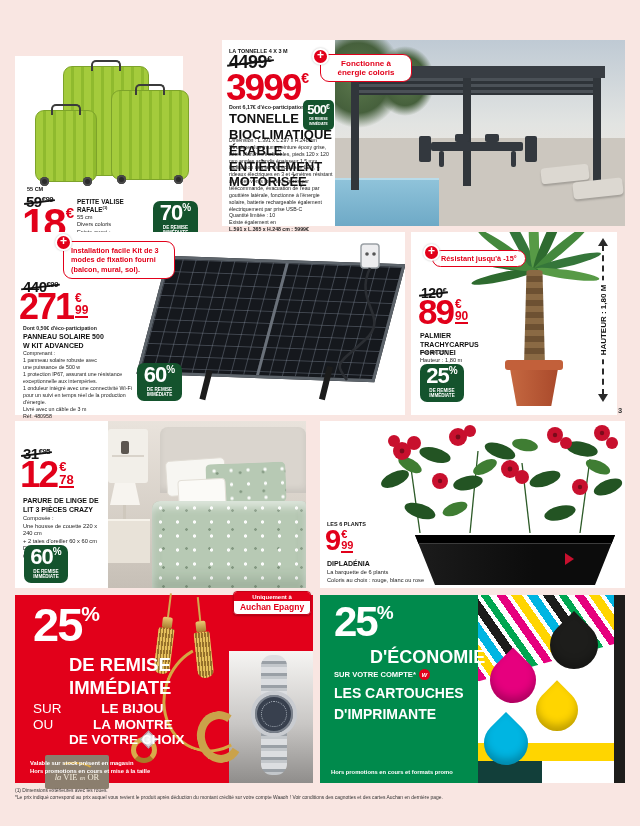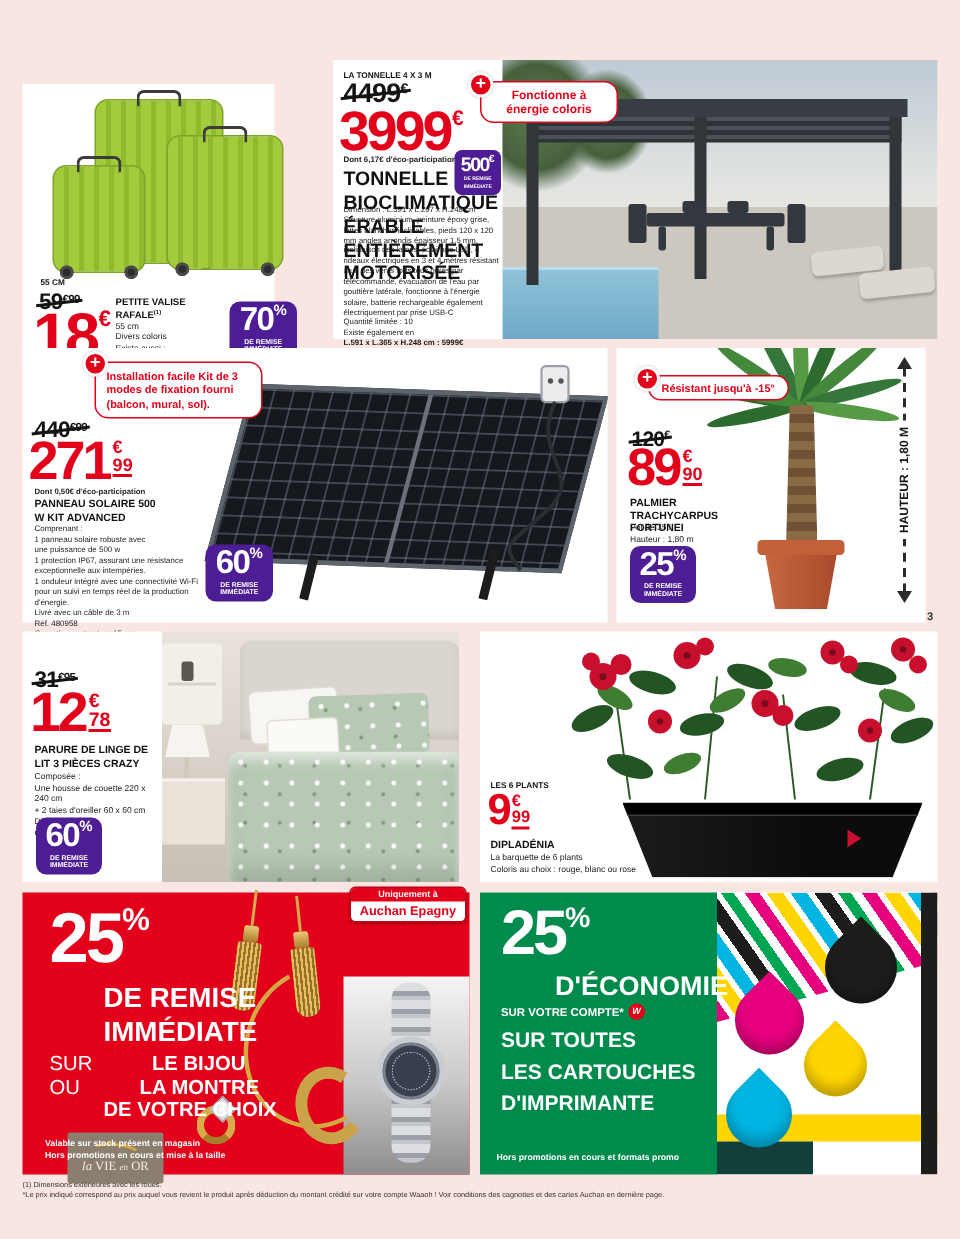--- a/index.html
+++ b/index.html
@@ -8,21 +8,21 @@
   .card{position:absolute;background:#fff;}
   
   .old{position:relative;display:inline-flex;align-items:flex-start;font-weight:800;color:#141414;line-height:.95;letter-spacing:-.5px;}
   .old .os{font-size:52%;margin-top:1px;}
   .old::after{content:"";position:absolute;left:-2px;right:-2px;top:44%;border-top:2.4px solid #141414;transform:rotate(-7deg);}
   .bigprice{color:#e2001a;font-weight:800;display:inline-flex;align-items:flex-start;line-height:.82;letter-spacing:-2px;}
   .bigprice .col{display:inline-flex;flex-direction:column;letter-spacing:0;margin-left:2px;line-height:1;}
   .bigprice .col .c{border-bottom:2.4px solid #e2001a;}
   .bigprice .sup{letter-spacing:0;margin-left:1px;}
   
-  .disc{position:absolute;background:#4c1d95;color:#fff;border-radius:7px;display:flex;flex-direction:column;align-items:center;justify-content:center;text-align:center;}
+  .disc{position:absolute;background:#14532d;color:#fff;border-radius:7px;display:flex;flex-direction:column;align-items:center;justify-content:center;text-align:center;}
   .disc .v{display:inline-flex;align-items:flex-start;font-weight:800;line-height:.85;letter-spacing:-1px;}
   .disc .v .u{letter-spacing:0;}
   .disc .lab{font-weight:700;line-height:1.2;margin-top:2px;}
   
   .bubble{position:absolute;background:#fff;border:1.7px solid #e2001a;border-radius:9px;color:#e2001a;font-weight:700;}
   .plus{position:absolute;width:17px;height:17px;box-sizing:border-box;border-radius:50%;background:#e2001a;border:2.5px solid #fff;color:#fff;font-weight:800;font-size:12px;line-height:11px;text-align:center;z-index:5;box-shadow:0 0 2px rgba(0,0,0,.25);}
   .pname{font-weight:800;font-size:7px;line-height:1.22;color:#111;}
   .pdesc{font-size:5.7px;line-height:1.32;color:#1c1c1c;}
   .tag{font-weight:800;font-size:5.5px;color:#141414;}
   
@@ -466,21 +466,20 @@
       <div class="abs" style="left:14px;top:6px;font-weight:800;letter-spacing:-2px;line-height:1;display:flex;align-items:flex-start;">
         <span style="font-size:42px;">25</span>
           <span style="font-size:19px;letter-spacing:0;margin-top:2px;">%</span>
       </div>
       <div class="abs wlt" style="left:14px;top:52px;font-size:18px;">D'ÉCONOMIE</div>
       <div class="abs" style="left:14px;top:74px;font-size:7.6px;font-weight:800;display:flex;align-items:center;">
         <span>SUR VOTRE COMPTE*</span>
         <span class="waaoh">W</span>
       </div>
       <div class="abs" style="left:14px;top:88px;font-size:14px;font-weight:600;line-height:1.5;">
-        <div>SUR TOUTES</div>
         <div>LES CARTOUCHES</div>
         <div>D'IMPRIMANTE</div>
       </div>
       <div class="abs" style="left:11px;bottom:8px;font-size:5.8px;font-weight:700;">Hors promotions en cours et formats promo</div>
     </div>
   </section>
 
   <div class="abs" style="left:618px;top:406px;font-size:7.5px;font-weight:700;color:#3a3a3a;">3</div>
   <div class="footer-note" style="left:15px;top:787px;width:610px;">
     <div>(1) Dimensions extérieures avec les roues.</div>

